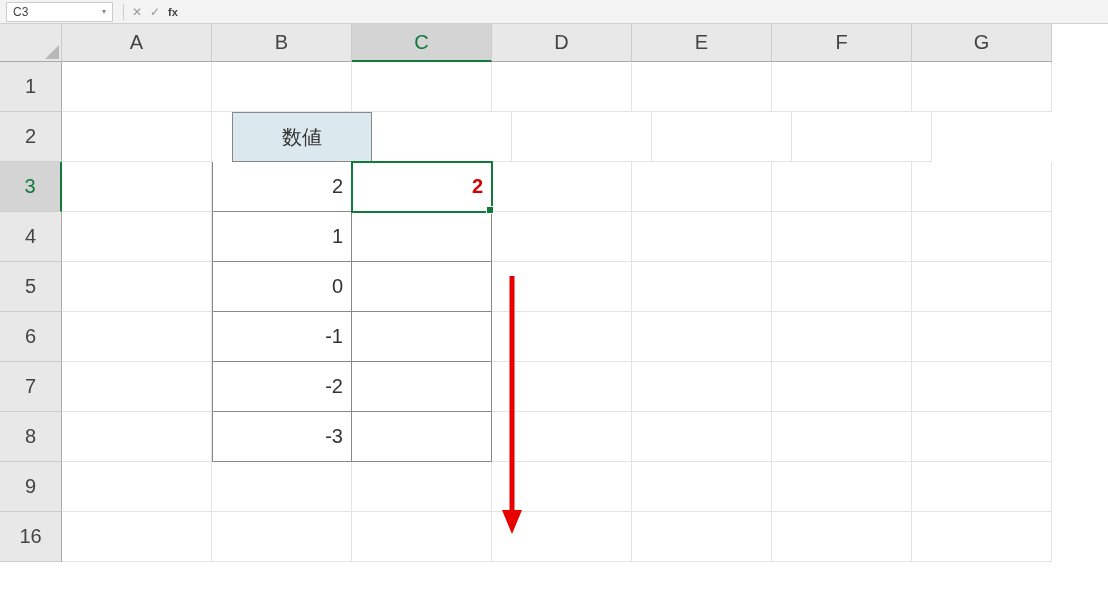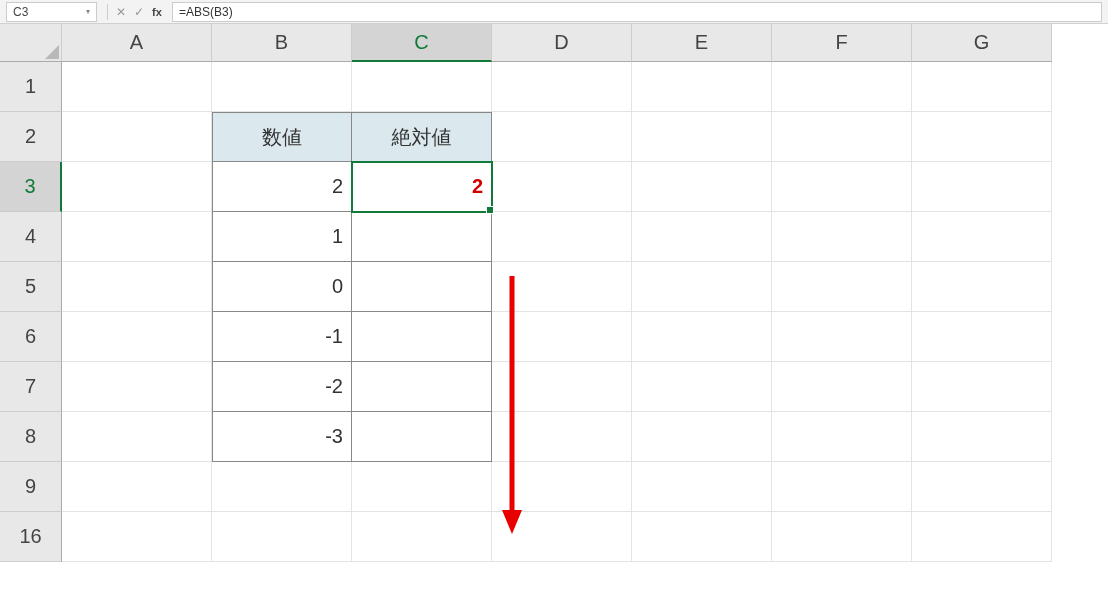--- a/index.html
+++ b/index.html
@@ -17,21 +17,21 @@
 .formula-bar {
   height: 24px;
   background: #f3f3f3;
   border-bottom: 1px solid #d0d0d0;
   display: flex;
   align-items: center;
   font-size: 12px;
   color: #444;
 }
 .name-box {
-  width: 91px;
+  width: 107px;
   height: 20px;
   margin: 0 6px;
   background: #fff;
   border: 1px solid #ccc;
   display: flex;
   align-items: center;
   padding: 0 6px;
 }
 .name-box-dd {
   margin-left: auto;
@@ -154,23 +154,20 @@
 
 <div class="formula-bar">
   <div class="name-box">
     <span>C3</span>
     <span class="name-box-dd">▾</span>
   </div>
   <div class="fb-sep"></div>
   <div class="fb-btn">✕</div>
   <div class="fb-btn">✓</div>
   <div class="fb-btn fx">fx</div>
-  <div class="formula-input">
-    <span>=ABS(B3)</span>
-  </div>
 </div>
 
 <div class="sheet">
 
   <div class="row">
     <div class="corner">
       <svg width="14" height="14">
           <polygon points="14,0 14,14 0,14" fill="#b8b8b8"></polygon>
         </svg>
     </div>
@@ -208,25 +205,22 @@
     <div class="cell cE rH"></div>
     <div class="cell cF rH"></div>
     <div class="cell cG rH"></div>
   </div>
 
   <div class="row rH">
     <div class="rowhdr rH">
         <span>2</span>
       </div>
     <div class="cell cA rH"></div>
-    <div class="cell cB rH data-hdr" style="border-top:1px solid #888; border-left:1px solid #888;">
+    <div class="cell cB rH data-hdr" style="border-top:1px solid #888; border-left:1px solid #888;margin-left:20px;">
         <span>数値</span>
-      </div>
-    <div class="cell cC rH data-hdr" style="border-top:1px solid #888;">
-        <span>絶対値</span>
       </div>
     <div class="cell cD rH"></div>
     <div class="cell cE rH"></div>
     <div class="cell cF rH"></div>
     <div class="cell cG rH"></div>
   </div>
 
   <div class="row rH">
     <div class="rowhdr rH sel">
         <span>3</span>

